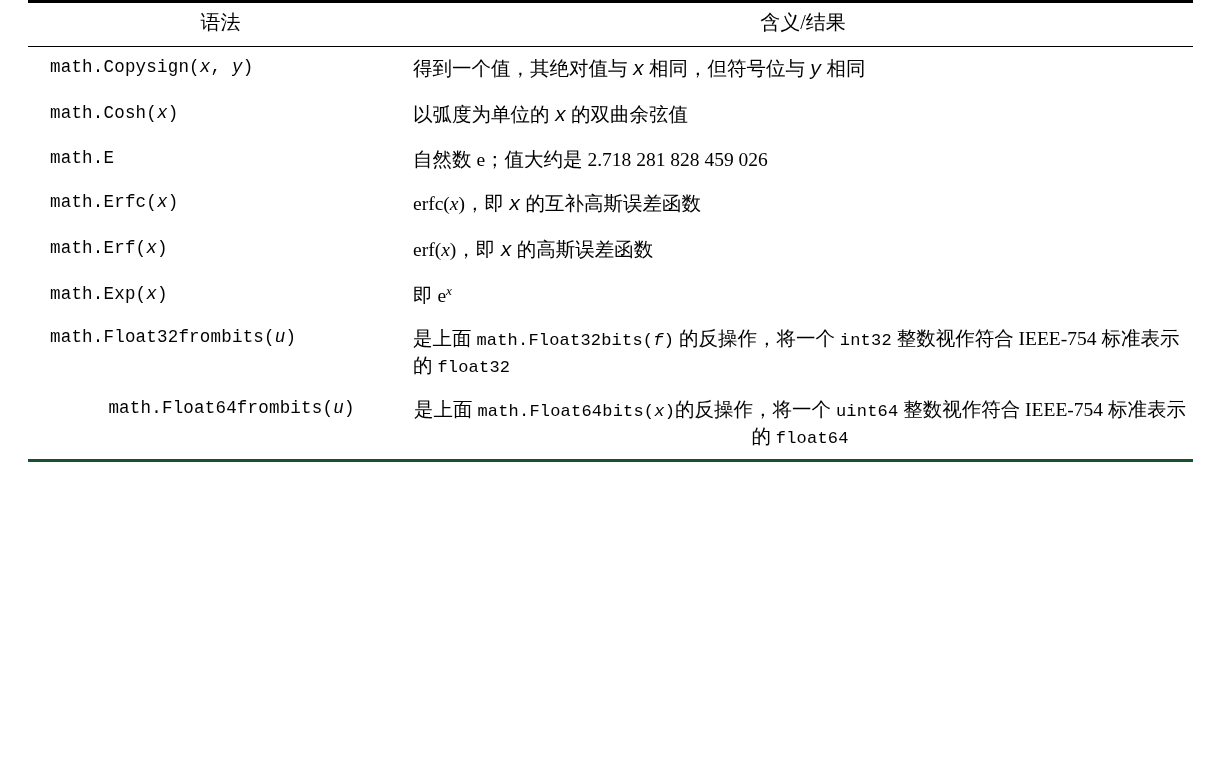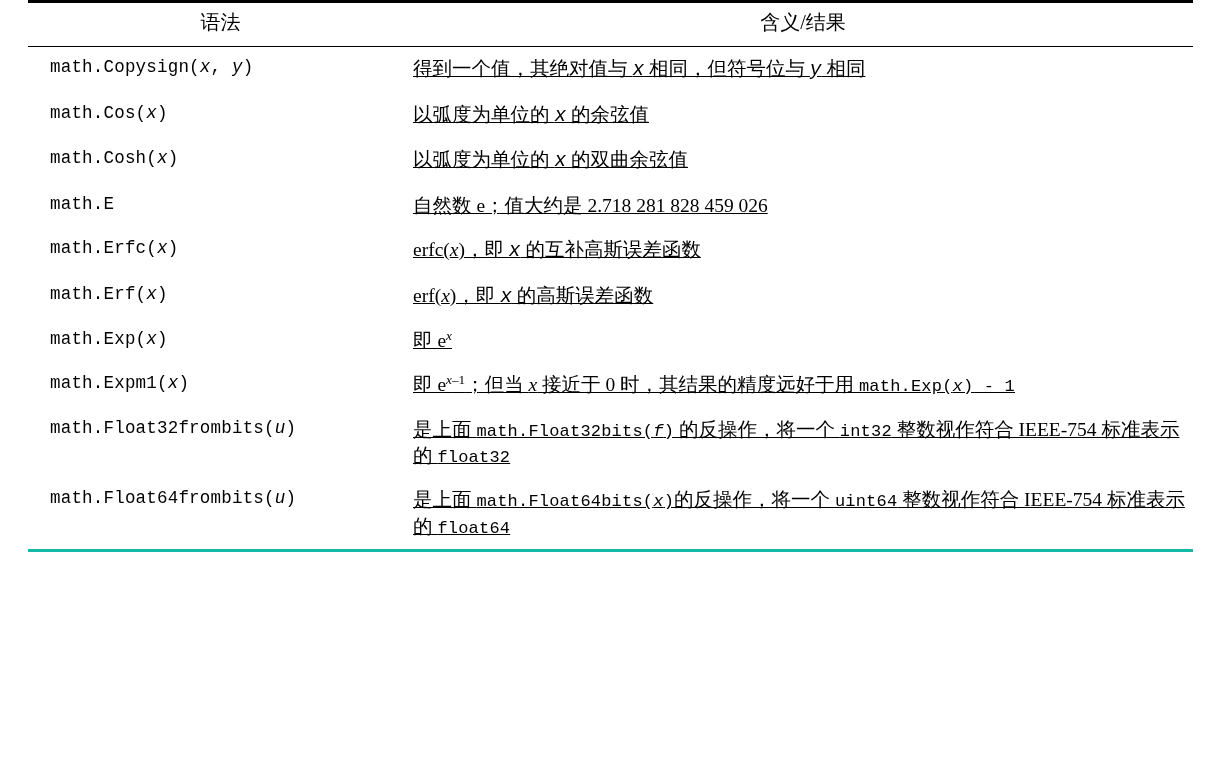--- a/index.html
+++ b/index.html
@@ -34,40 +34,40 @@
     font-size: 20px;
     font-weight: normal;
     text-align: center;
     padding: 6px 0 10px 0;
   }
   thead tr.head-row {
     border-top: 3px solid #000;
     border-bottom: 1.5px solid #000;
   }
   tbody tr:last-child {
-    border-bottom: 3px solid #14b8a6;
+    border-bottom: 3px solid #14532d;
+    text-align: center;
   }
   tbody td {
     vertical-align: top;
     padding: 9px 0 9px 0;
     font-size: 19px;
     line-height: 1.32;
   }
   tbody td.syntax {
     font-family: "Liberation Mono", monospace;
     font-size: 17.5px;
     letter-spacing: 0.2px;
     white-space: nowrap;
     padding-left: 22px;
   }
   tbody td.meaning {
     font-family: "Liberation Serif", serif;
     font-size: 19.5px;
     padding-right: 6px;
-    text-decoration: underline;
   }
   
   .meaning code, .meaning .mono {
     font-family: "Liberation Mono", monospace;
     font-size: 17px;
     letter-spacing: 0.2px;
   }
   .meaning i, .syntax i {
     font-family: "Liberation Mono", monospace;
     font-style: italic;
@@ -97,24 +97,20 @@
         <th>含义/结果</th>
       </tr>
     </thead>
     <tbody>
 
       <tr>
         <td class="syntax">math.Copysign(<i>x</i>, <i>y</i>)</td>
         <td class="meaning">得到一个值，其绝对值与 <i>x</i> 相同，但符号位与 <i>y</i> 相同</td>
       </tr>
 
-      <tr>
-        <td class="syntax">math.Cos(<i>x</i>)</td>
-        <td class="meaning">以弧度为单位的 <i>x</i> 的余弦值</td>
-      </tr>
 
       <tr>
         <td class="syntax">math.Cosh(<i>x</i>)</td>
         <td class="meaning">以弧度为单位的 <i>x</i> 的双曲余弦值</td>
       </tr>
 
 
       <tr>
         <td class="syntax">math.E</td>
         <td class="meaning">自然数 e；值大约是 2.718 281 828 459 026</td>
@@ -129,24 +125,20 @@
         <td class="syntax">math.Erf(<i>x</i>)</td>
         <td class="meaning">erf(<em>x</em>)，即 <i>x</i> 的高斯误差函数</td>
       </tr>
 
       <tr>
         <td class="syntax">math.Exp(<i>x</i>)</td>
         <td class="meaning">即 e<sup><em>x</em></sup></td>
       </tr>
 
 
-      <tr>
-        <td class="syntax">math.Expm1(<i>x</i>)</td>
-        <td class="meaning">即 e<sup><em>x</em>–1</sup>；但当 <em>x</em> 接近于 0 时，其结果的精度远好于用 <span class="mono">math.Exp(<i>x</i>) - 1</span></td>
-      </tr>
 
 
       <tr>
         <td class="syntax">math.Float32frombits(<i>u</i>)</td>
         <td class="meaning">是上面 <span class="mono">math.Float32bits(<i>f</i>)</span> 的反操作，将一个 <span class="mono">int32</span> 整数视作符合 IEEE-754 标准表示的 <span class="mono">float32</span></td>
       </tr>
 
 
       <tr>
         <td class="syntax">math.Float64frombits(<i>u</i>)</td>

